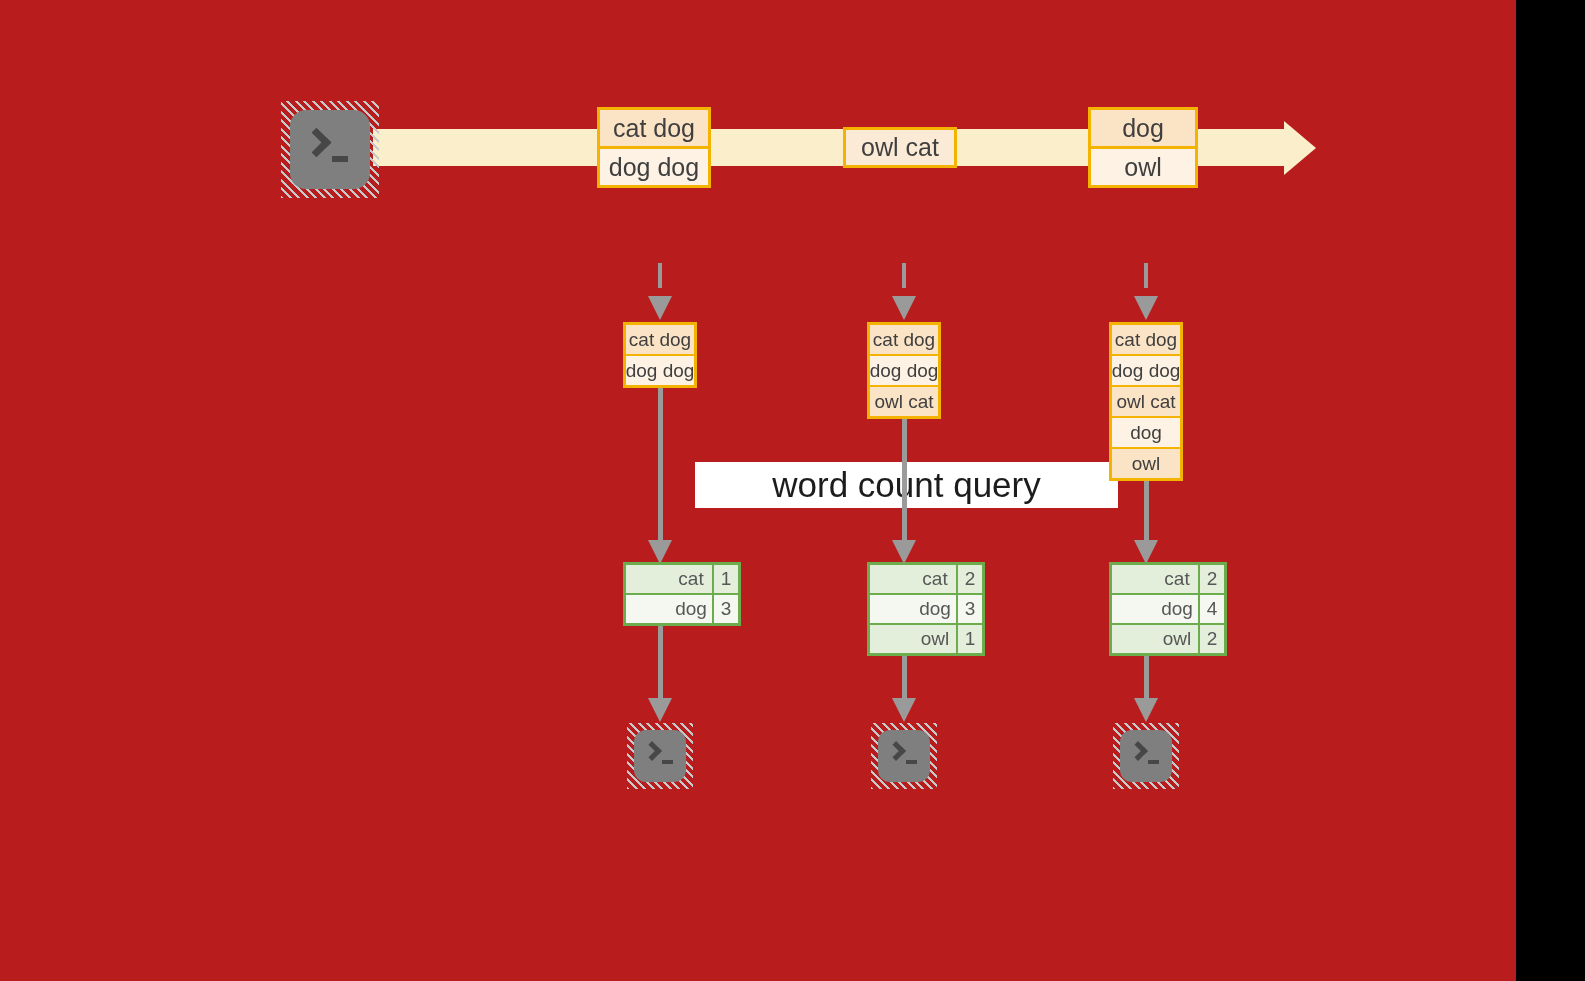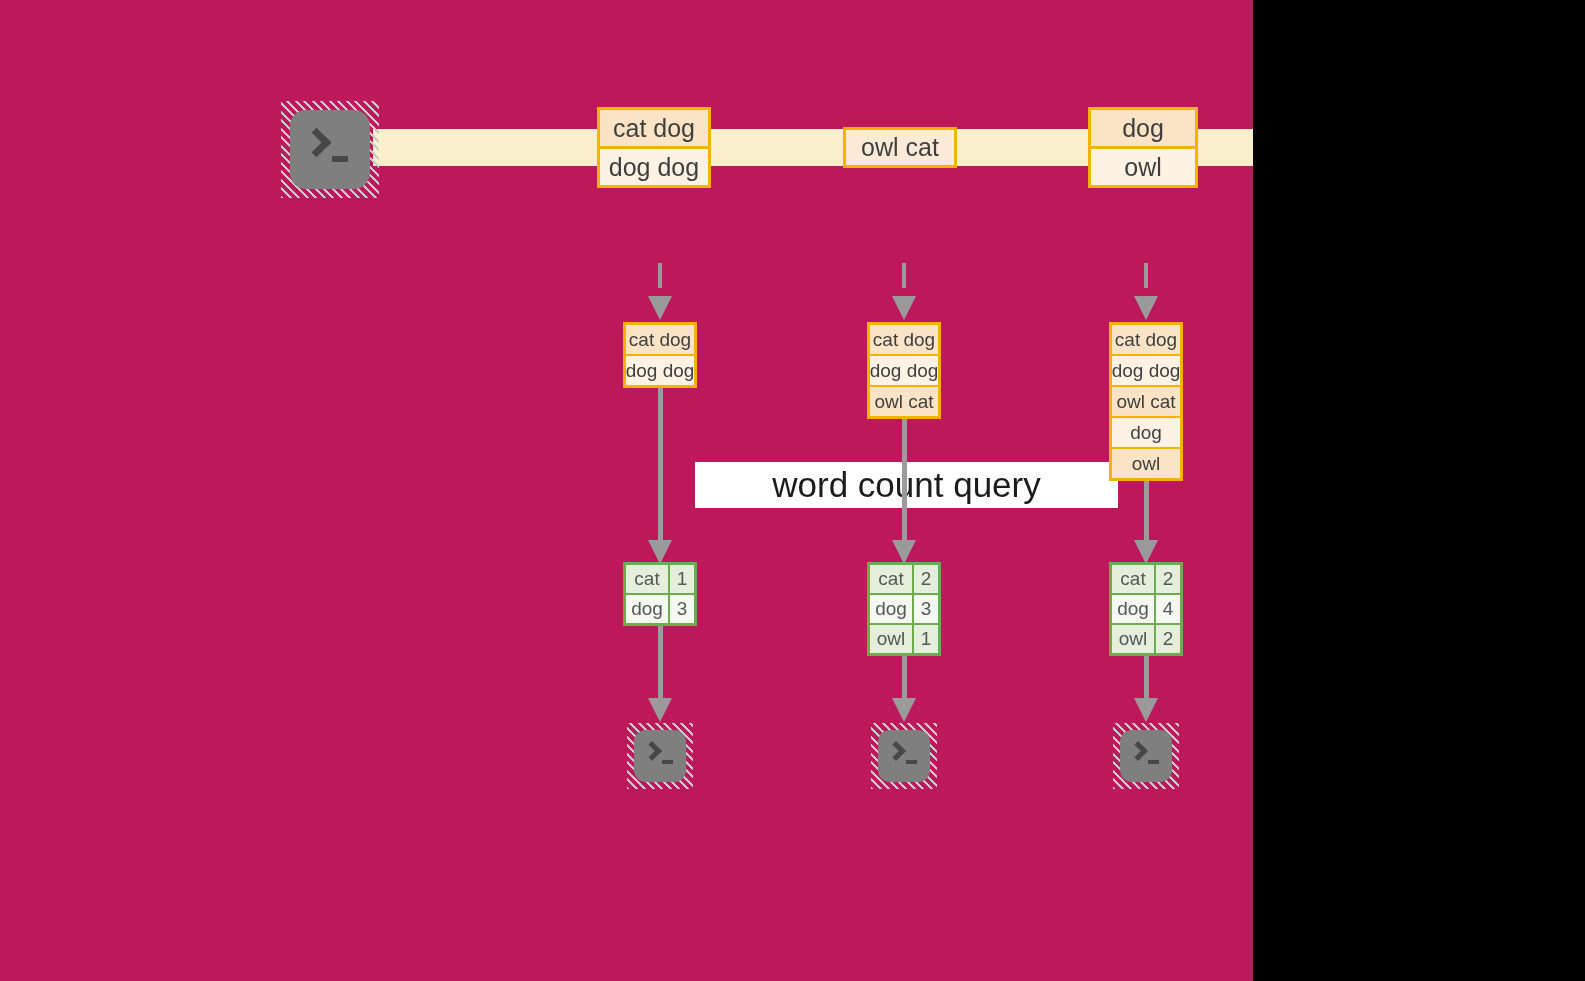--- a/index.html
+++ b/index.html
@@ -1,17 +1,17 @@
 <!DOCTYPE html>
 <html><head>
 <meta charset="utf-8">
 <style>
   html,body{margin:0;padding:0;background:#000;}
   #canvas{
-    position:relative;width:1253px;height:981px;background:#be185d;overflow:hidden;
+    position:relative;width:1516px;height:981px;background:#b91c1c;overflow:hidden;
     font-family:"Liberation Sans",sans-serif;
   }
   .abs{position:absolute;}
 
   
   .band{left:373px;top:129px;width:912px;height:37px;background:#fbeecb;z-index:0;}
   .band-head{left:1284px;top:121px;width:0;height:0;
     border-top:27px solid transparent;border-bottom:27px solid transparent;
     border-left:32px solid #fbeecb;z-index:0;}
 
@@ -55,21 +55,21 @@
   .z3{z-index:3;}
 
   
   .banner{left:695px;top:462px;width:423px;height:46px;background:#ffffff;z-index:2;
     display:flex;align-items:center;justify-content:center;color:#1c1c1c;font-size:35px;}
 
   
   .gtable{background:#6dac4d;border:3px solid #6dac4d;display:flex;flex-direction:column;gap:2px;top:562px;z-index:1;}
   .grow{display:flex;gap:2px;height:28px;}
   .gcell{display:flex;align-items:center;justify-content:center;color:#575757;font-size:19px;}
-  .gword{width:42px;}
+  .gword{width:42px;padding-left:44px;}
   .gcount{width:24px;}
   .g-a{background:#e3eedb;}
   .g-b{background:#f4f8f0;}
 </style>
 </head>
 <body>
 
 <div id="canvas">
 
   <div class="abs band"></div>

